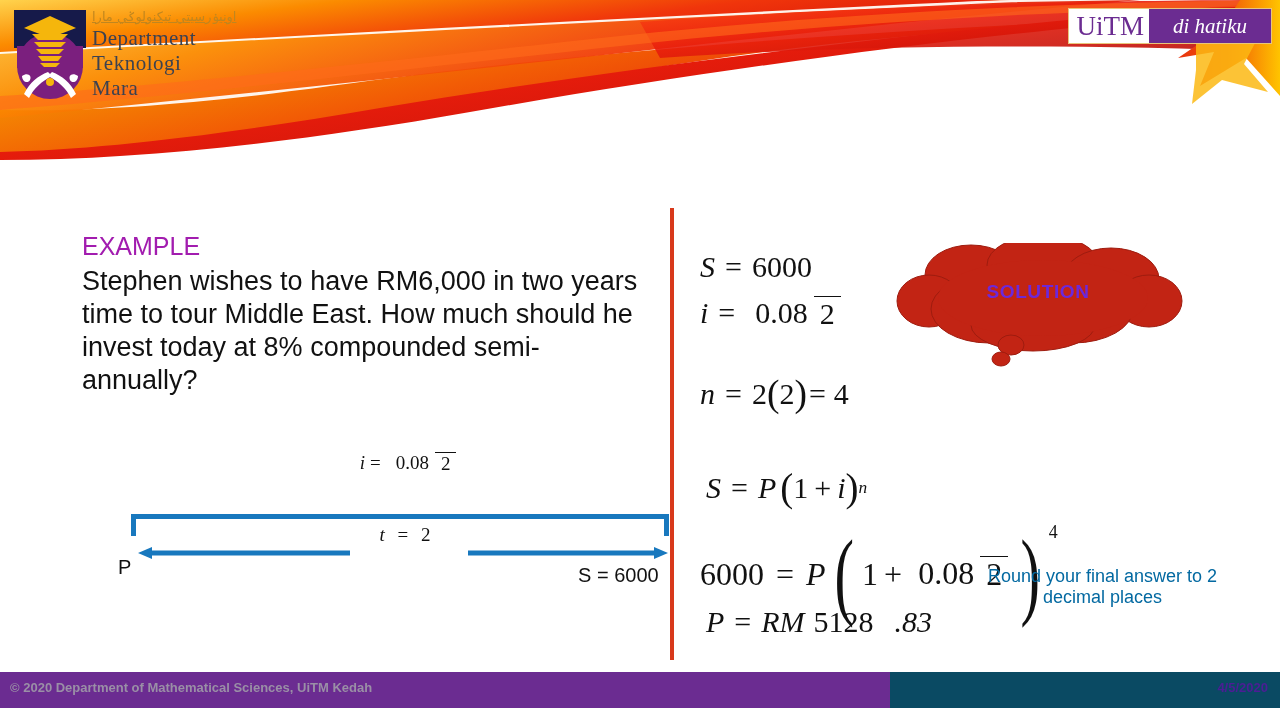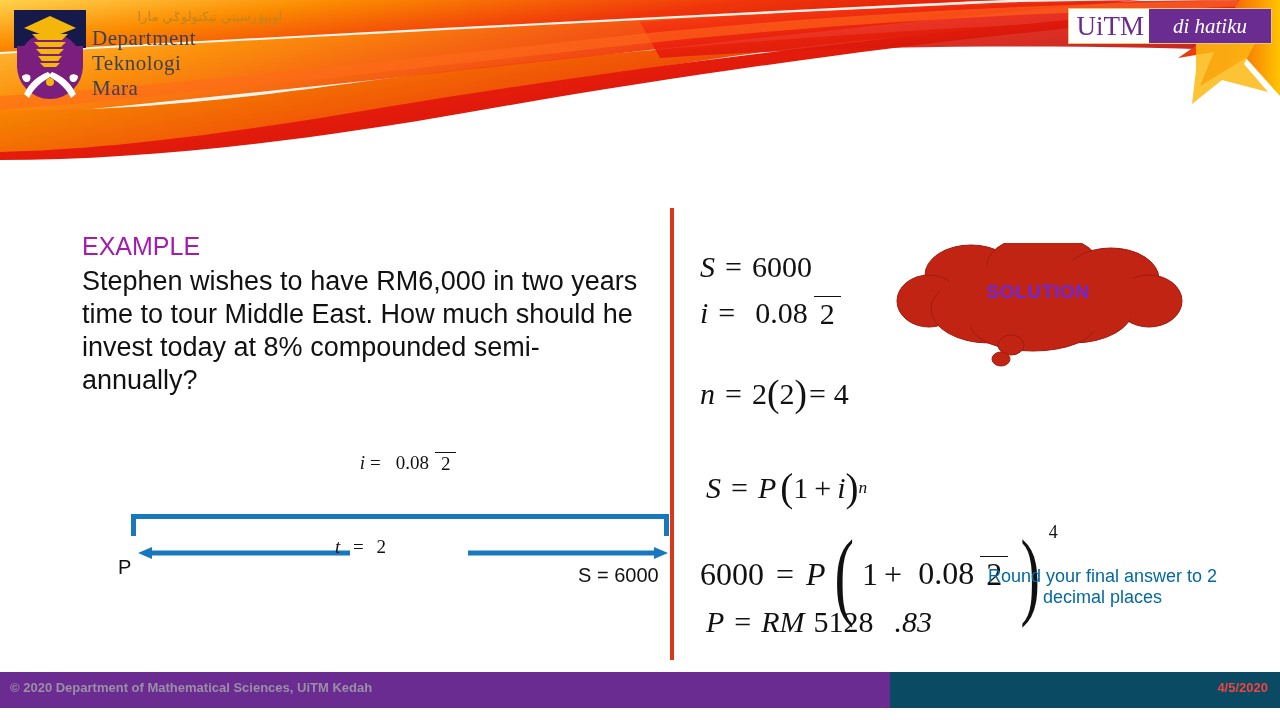--- a/index.html
+++ b/index.html
@@ -14,21 +14,21 @@
 
   
   .header-wave{position:absolute;left:0;top:0;width:1280px;height:175px;overflow:hidden;}
 
   
   .crest{position:absolute;left:14px;top:10px;width:72px;height:96px;}
 
   
   .wordmark{position:absolute;left:92px;top:8px;width:190px;height:100px;color:#3a3f4a;}
   .wm-arabic{font-family:"DejaVu Sans", sans-serif;font-size:13px;color:#c0861f;letter-spacing:1px;
-    direction:rtl;text-align:right;height:18px;line-height:18px;white-space:nowrap;}
+    direction:rtl;text-align:left;height:18px;line-height:18px;white-space:nowrap;text-decoration:underline;}
   .wm-line{font-family:"Liberation Serif", serif;font-size:21px;line-height:25px;letter-spacing:.5px;color:#3c4250;}
 
   
   .dihatiku{position:absolute;right:8px;top:8px;height:34px;display:flex;align-items:stretch;
      background:#ffffff;border:1px solid #e8c67a;}
   .dh-uitm{display:flex;align-items:center;padding:0 5px 0 7px;font-family:"Liberation Serif", serif;
      font-size:27px;color:#6B2C91;line-height:1;letter-spacing:0px;}
   .dh-tag{display:flex;align-items:center;padding:0 24px;background:#6B2C91;color:#ffffff;
      font-family:"Liberation Serif", serif;font-style:italic;font-size:21px;}
 
@@ -39,21 +39,21 @@
   .example-title{font-size:25px;color:#a21caf;line-height:1.15;margin-bottom:4px;}
   .example-body{font-size:27px;color:#111;line-height:1.22;}
 
   
   .timeline{position:absolute;left:60px;top:452px;width:580px;height:140px;}
   .tl-rate{position:absolute;left:285px;top:0px;width:130px;text-align:center;}
   .tl-bracket{position:absolute;left:71px;top:62px;width:538px;height:22px;
      border-top:5px solid #1878BE;border-left:5px solid #1878BE;border-right:5px solid #1878BE;
      box-sizing:border-box;}
   .tl-arrowline{position:absolute;left:78px;top:93px;width:530px;height:12px;}
-  .tl-label-t{position:absolute;left:275px;top:84px;width:140px;text-align:left;}
+  .tl-label-t{position:absolute;left:275px;top:72px;width:140px;text-align:center;}
   .tl-P{position:absolute;left:58px;top:104px;font-size:20px;color:#111;}
   .tl-S{position:absolute;left:518px;top:112px;font-size:20px;color:#111;white-space:nowrap;}
 
   
   .right-col{position:absolute;left:700px;top:250px;width:560px;}
   .mth{font-family:"Liberation Serif", serif;color:#111;}
   .mi{font-style:italic;}
   .eq-row{display:flex;align-items:center;white-space:nowrap;}
 
   .frac{display:inline-flex;flex-direction:row;align-items:center;vertical-align:middle;
@@ -81,21 +81,21 @@
 
   
   .note{position:absolute;left:985px;top:566px;width:235px;text-align:center;
      color:#0369a1;font-size:18px;line-height:1.15;}
 
   
   .footer{position:absolute;left:0;top:672px;width:1280px;height:36px;}
   .footer-left{position:absolute;left:0;top:0;width:890px;height:36px;background:#6B2C91;}
   .footer-right{position:absolute;left:890px;top:0;width:390px;height:36px;background:#0A4A63;}
   .footer-copy{position:absolute;left:10px;top:8px;color:#9a8fa6;font-size:13px;font-weight:bold;}
-  .footer-date{position:absolute;right:12px;top:8px;color:#ef4444;font-size:13px;font-weight:bold;}
+  .footer-date{position:absolute;right:12px;top:8px;color:#4c1d95;font-size:13px;font-weight:bold;}
 </style>
 </head>
 <body>
 
 <div class="slide">
 
   <div class="header-wave">
     <svg width="1280" height="175" viewBox="0 0 1280 175">
       <defs>
         <linearGradient id="g1" x1="0" y1="0" x2="1" y2="0.6">

